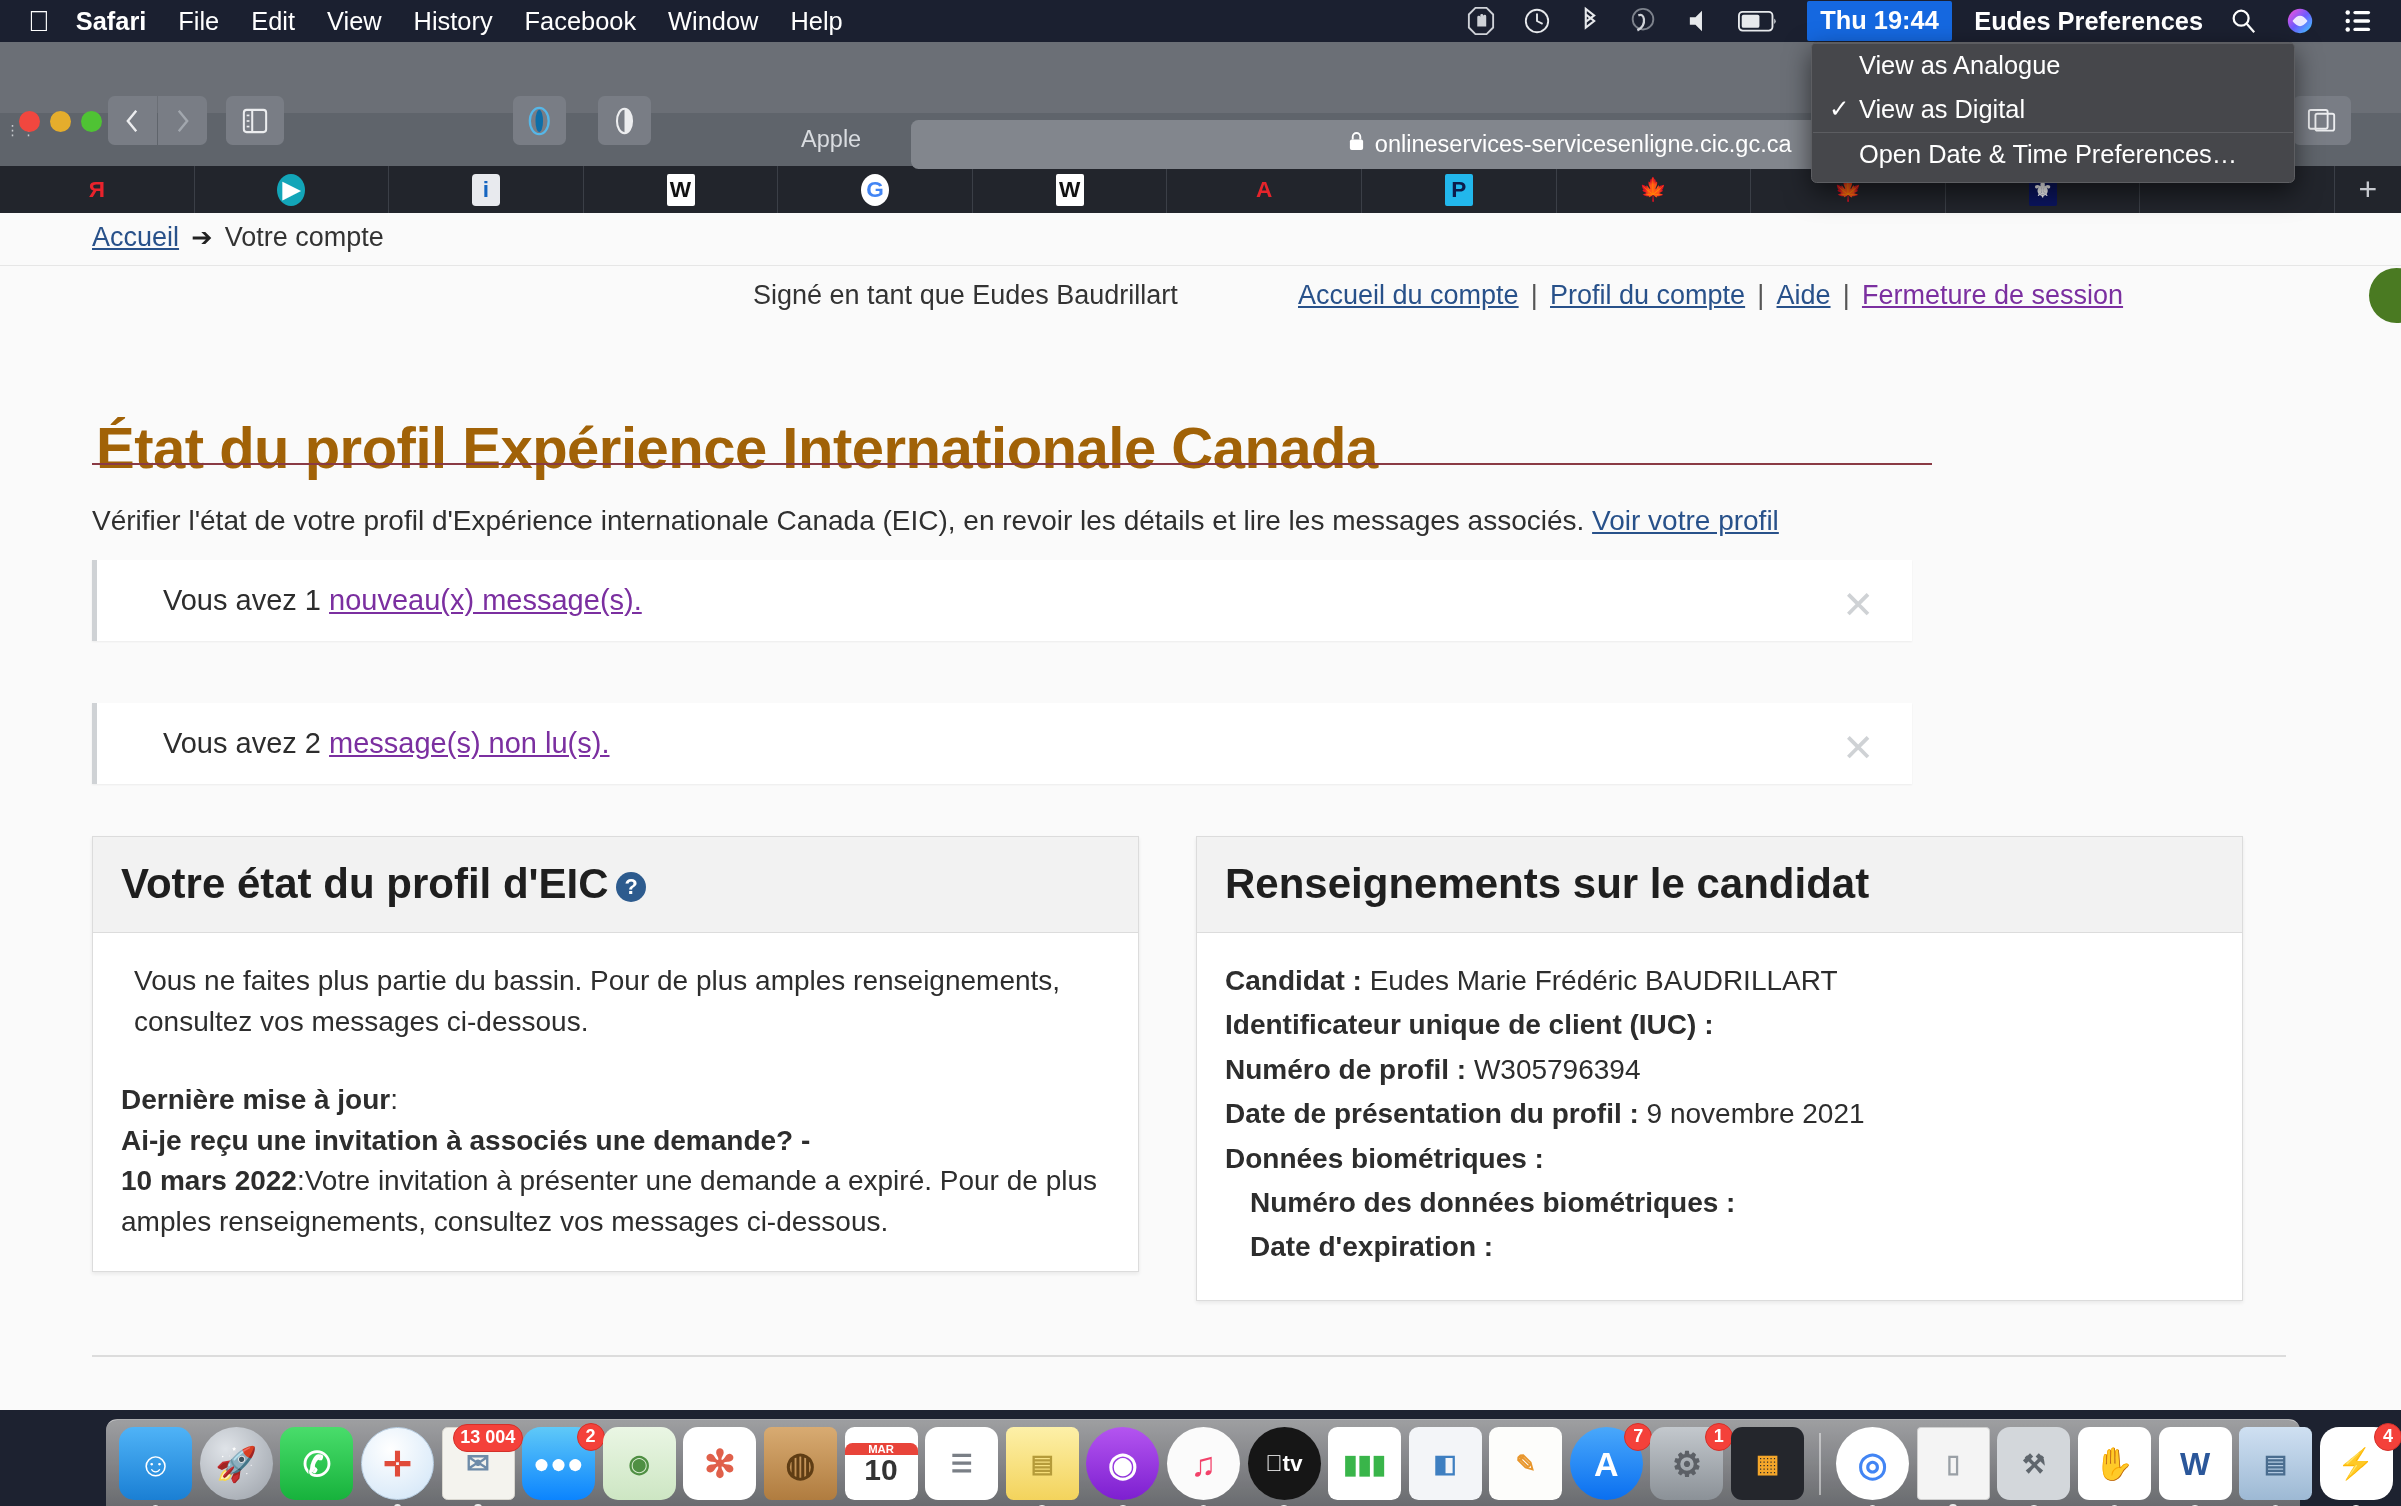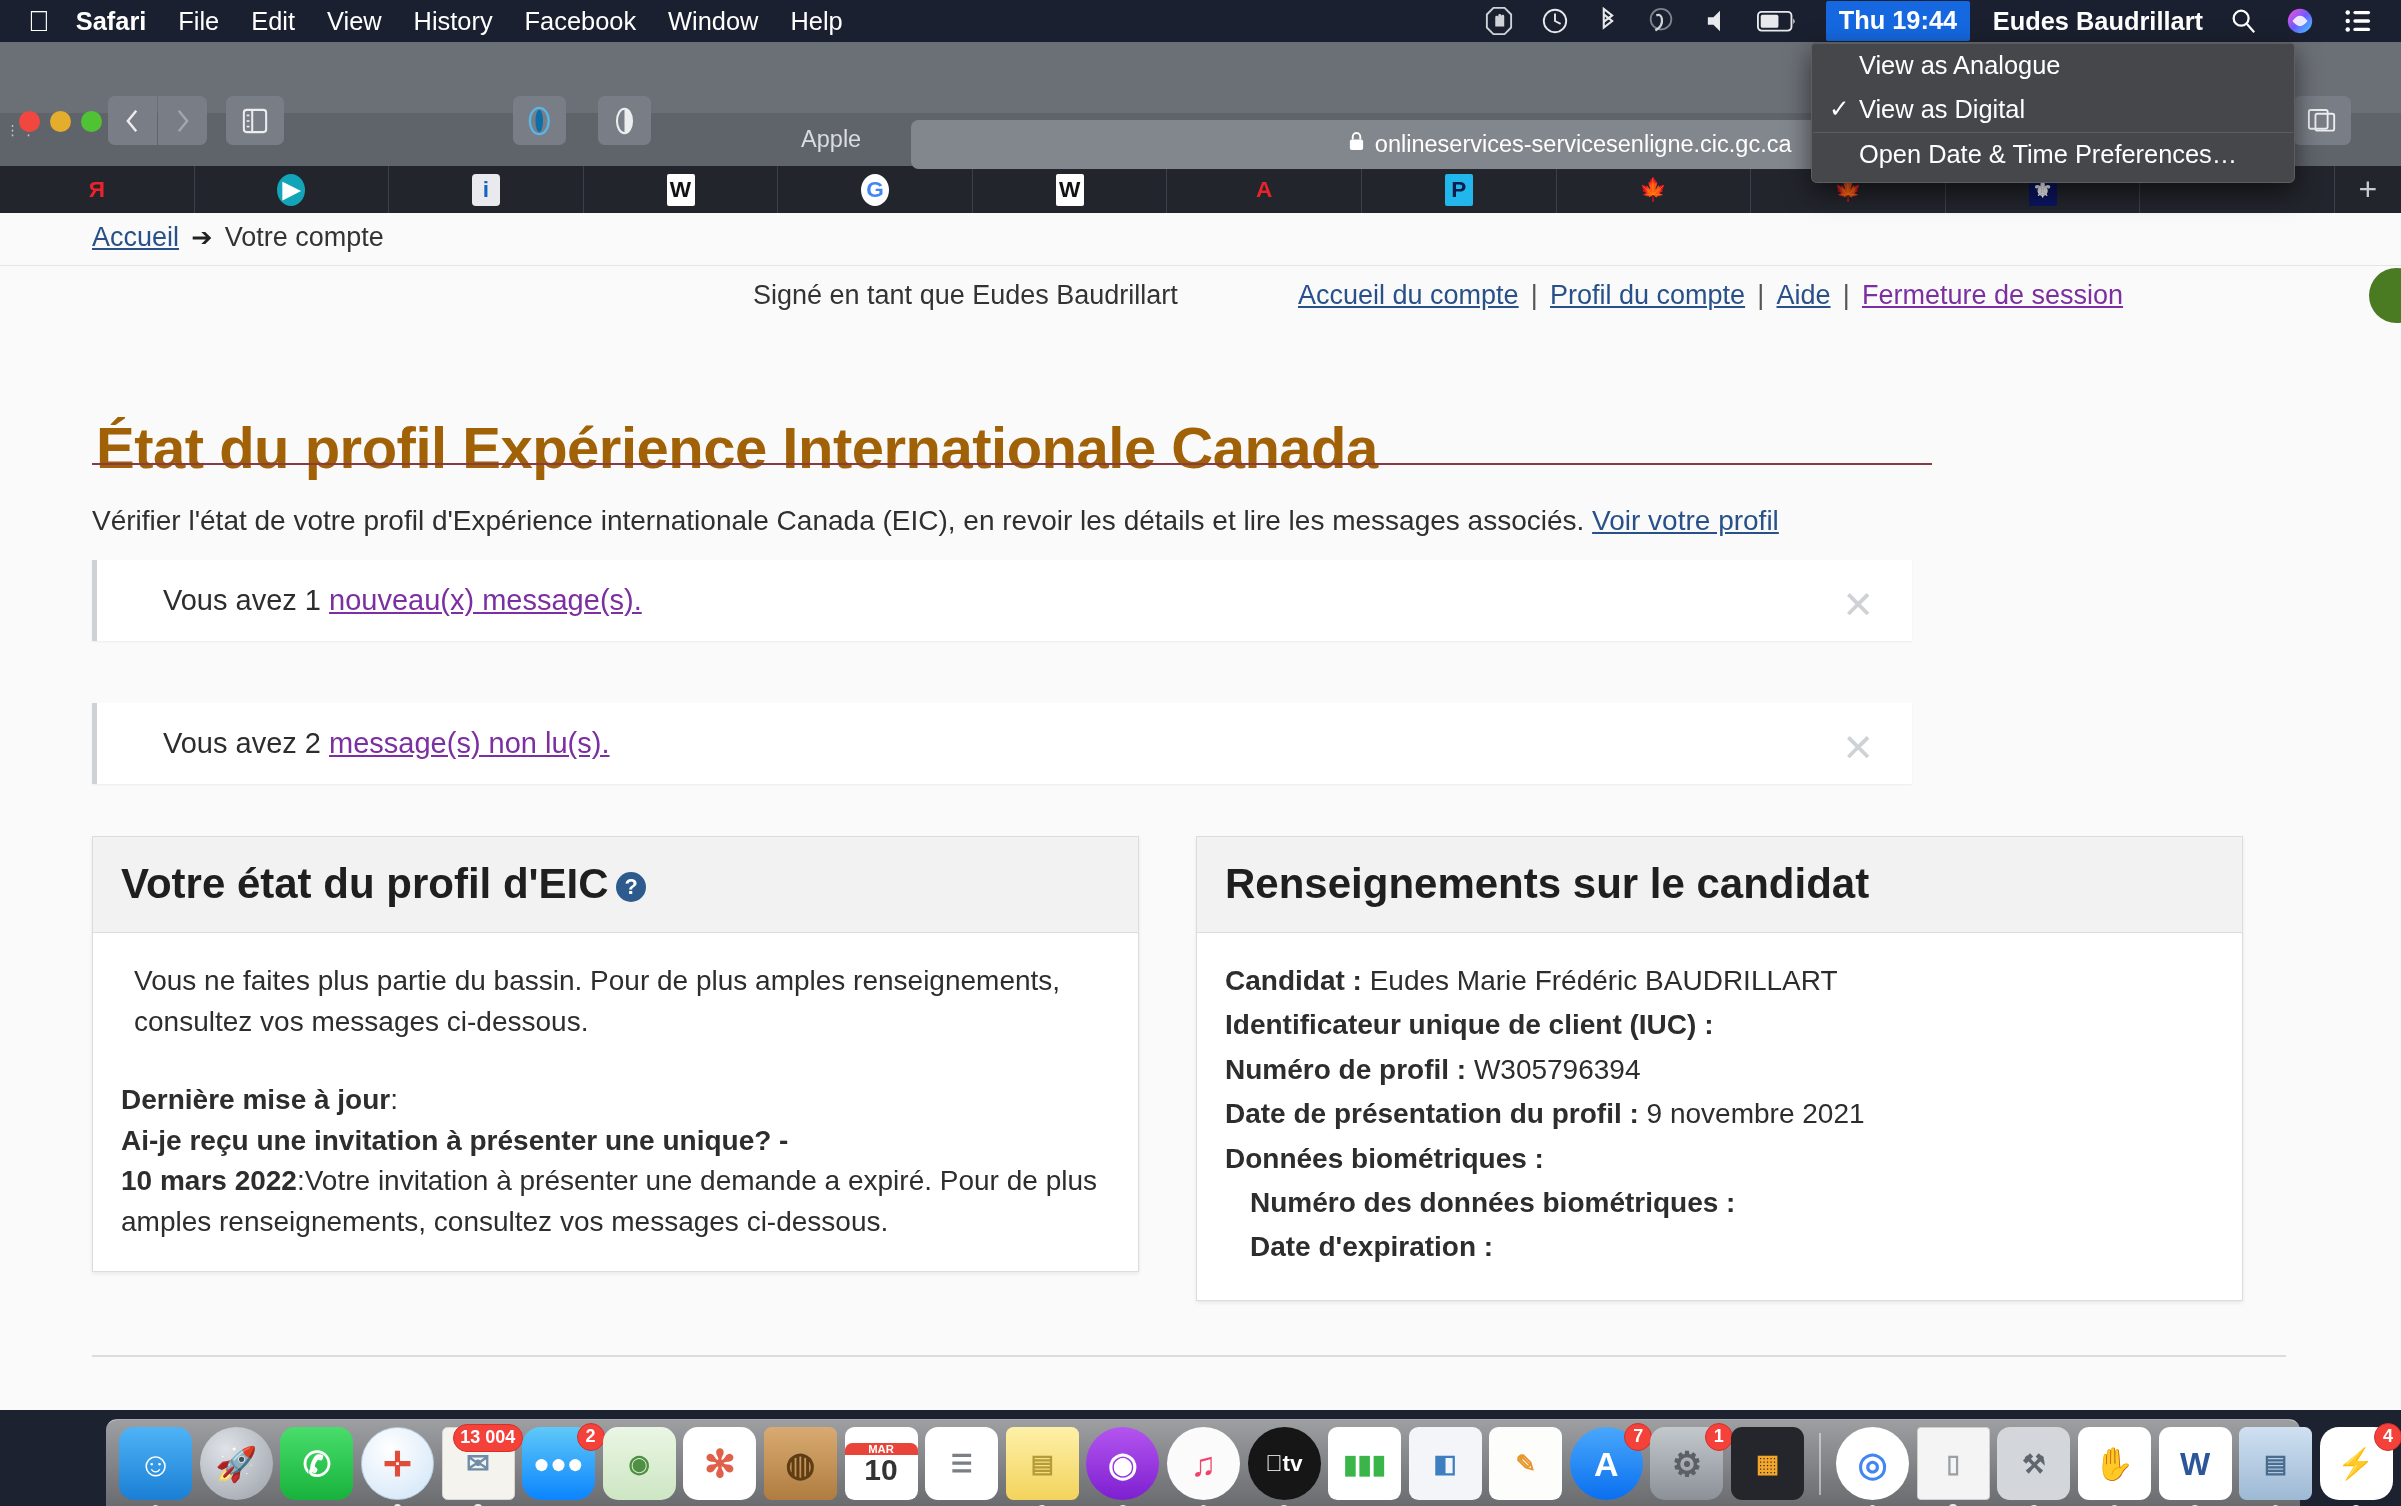--- a/index.html
+++ b/index.html
@@ -282,21 +282,21 @@
   </span>
   <span class="status-ic">
     <svg width="41" height="24.5" viewBox="0 0 44 26">
         <rect x="1" y="3" width="36" height="20" rx="4" fill="none" stroke="#e7e9ec" stroke-width="2"></rect>
         <rect x="4" y="6" width="19" height="14" rx="2" fill="#e7e9ec"></rect>
         <path d="M39 10 v6 a4 4 0 000 -6" fill="#e7e9ec"></path>
       </svg>
   </span>
 
   <span id="clock">Thu 19:44</span>
-  <span id="user-name">Eudes Baudrillart</span>
+  <span id="user-name">Eudes Preferences</span>
   <span class="status-ic">
     <svg width="28" height="28" viewBox="0 0 30 30">
         <circle cx="13" cy="12" r="8" fill="none" stroke="#ffffff" stroke-width="2.4"></circle>
         <line x1="19" y1="18" x2="27" y2="27" stroke="#ffffff" stroke-width="2.4"></line>
       </svg>
   </span>
   <span class="status-ic">
     <svg width="30" height="30" viewBox="0 0 32 32">
         <defs>
           <linearGradient id="sg" x1="0" y1="0" x2="1" y2="1">
@@ -465,21 +465,21 @@
 
   <div class="card" id="card-left">
     <div class="chead">
       <h2>
             <span>Votre état du profil d'EIC</span>
             <span class="help-ic">?</span>
           </h2>
     </div>
     <div class="cbody">
       <p class="p1">Vous ne faites plus partie du bassin. Pour de plus amples renseignements, consultez vos messages ci-dessous.</p>
-      <p class="p2"><b>Dernière mise à jour</b><span>:</span><br><b>Ai-je reçu une invitation à présenter une unique? -</b><br><b>10 mars 2022</b><span>:Votre invitation à présenter une demande a expiré. Pour de plus amples renseignements, consultez vos messages ci-dessous.</span></p>
+      <p class="p2"><b>Dernière mise à jour</b><span>:</span><br><b>Ai-je reçu une invitation à associés une demande? -</b><br><b>10 mars 2022</b><span>:Votre invitation à présenter une demande a expiré. Pour de plus amples renseignements, consultez vos messages ci-dessous.</span></p>
     </div>
   </div>
 
   <div class="card" id="card-right">
     <div class="chead">
       <h2>Renseignements sur le candidat</h2>
     </div>
     <div class="cbody">
       <p class="row"><b>Candidat :</b> <span>Eudes Marie Frédéric BAUDRILLART</span></p>
       <p class="row"><b>Identificateur unique de client (IUC) :</b> <span></span></p>

